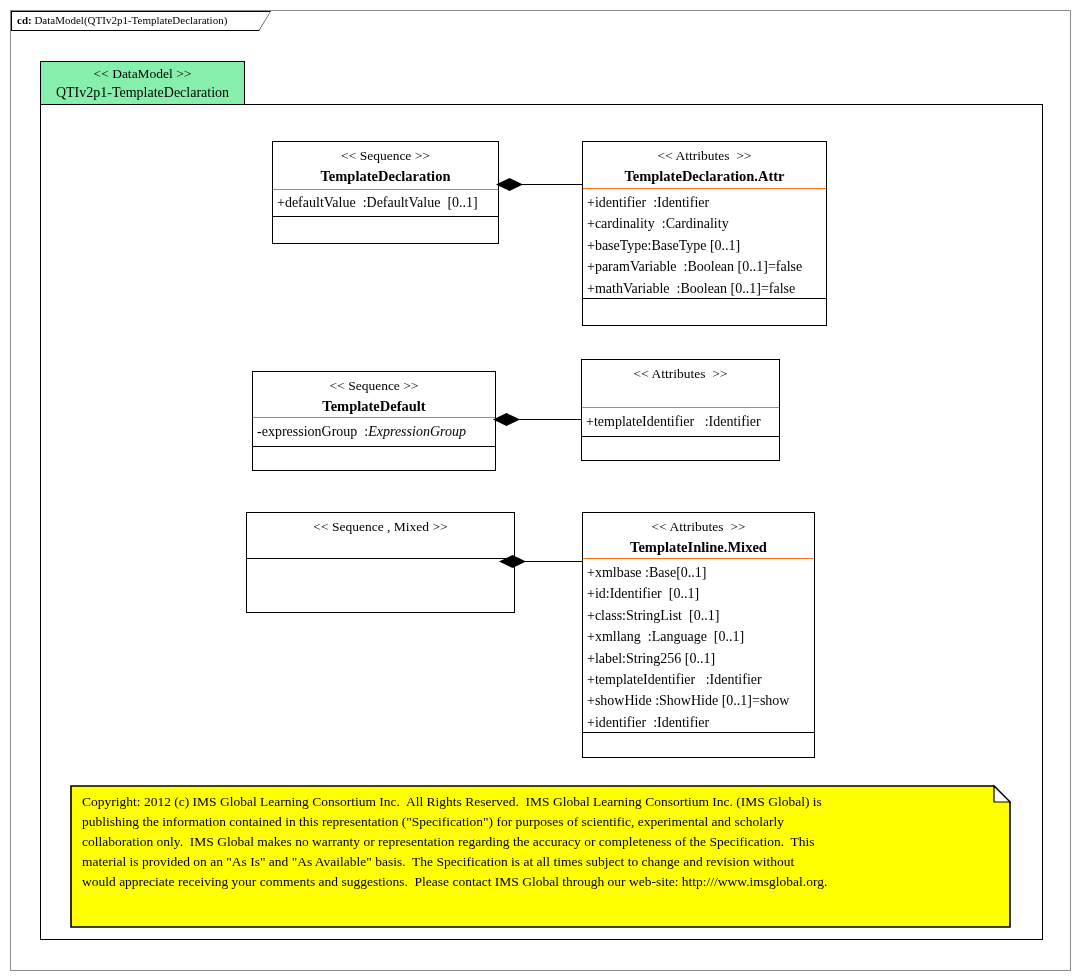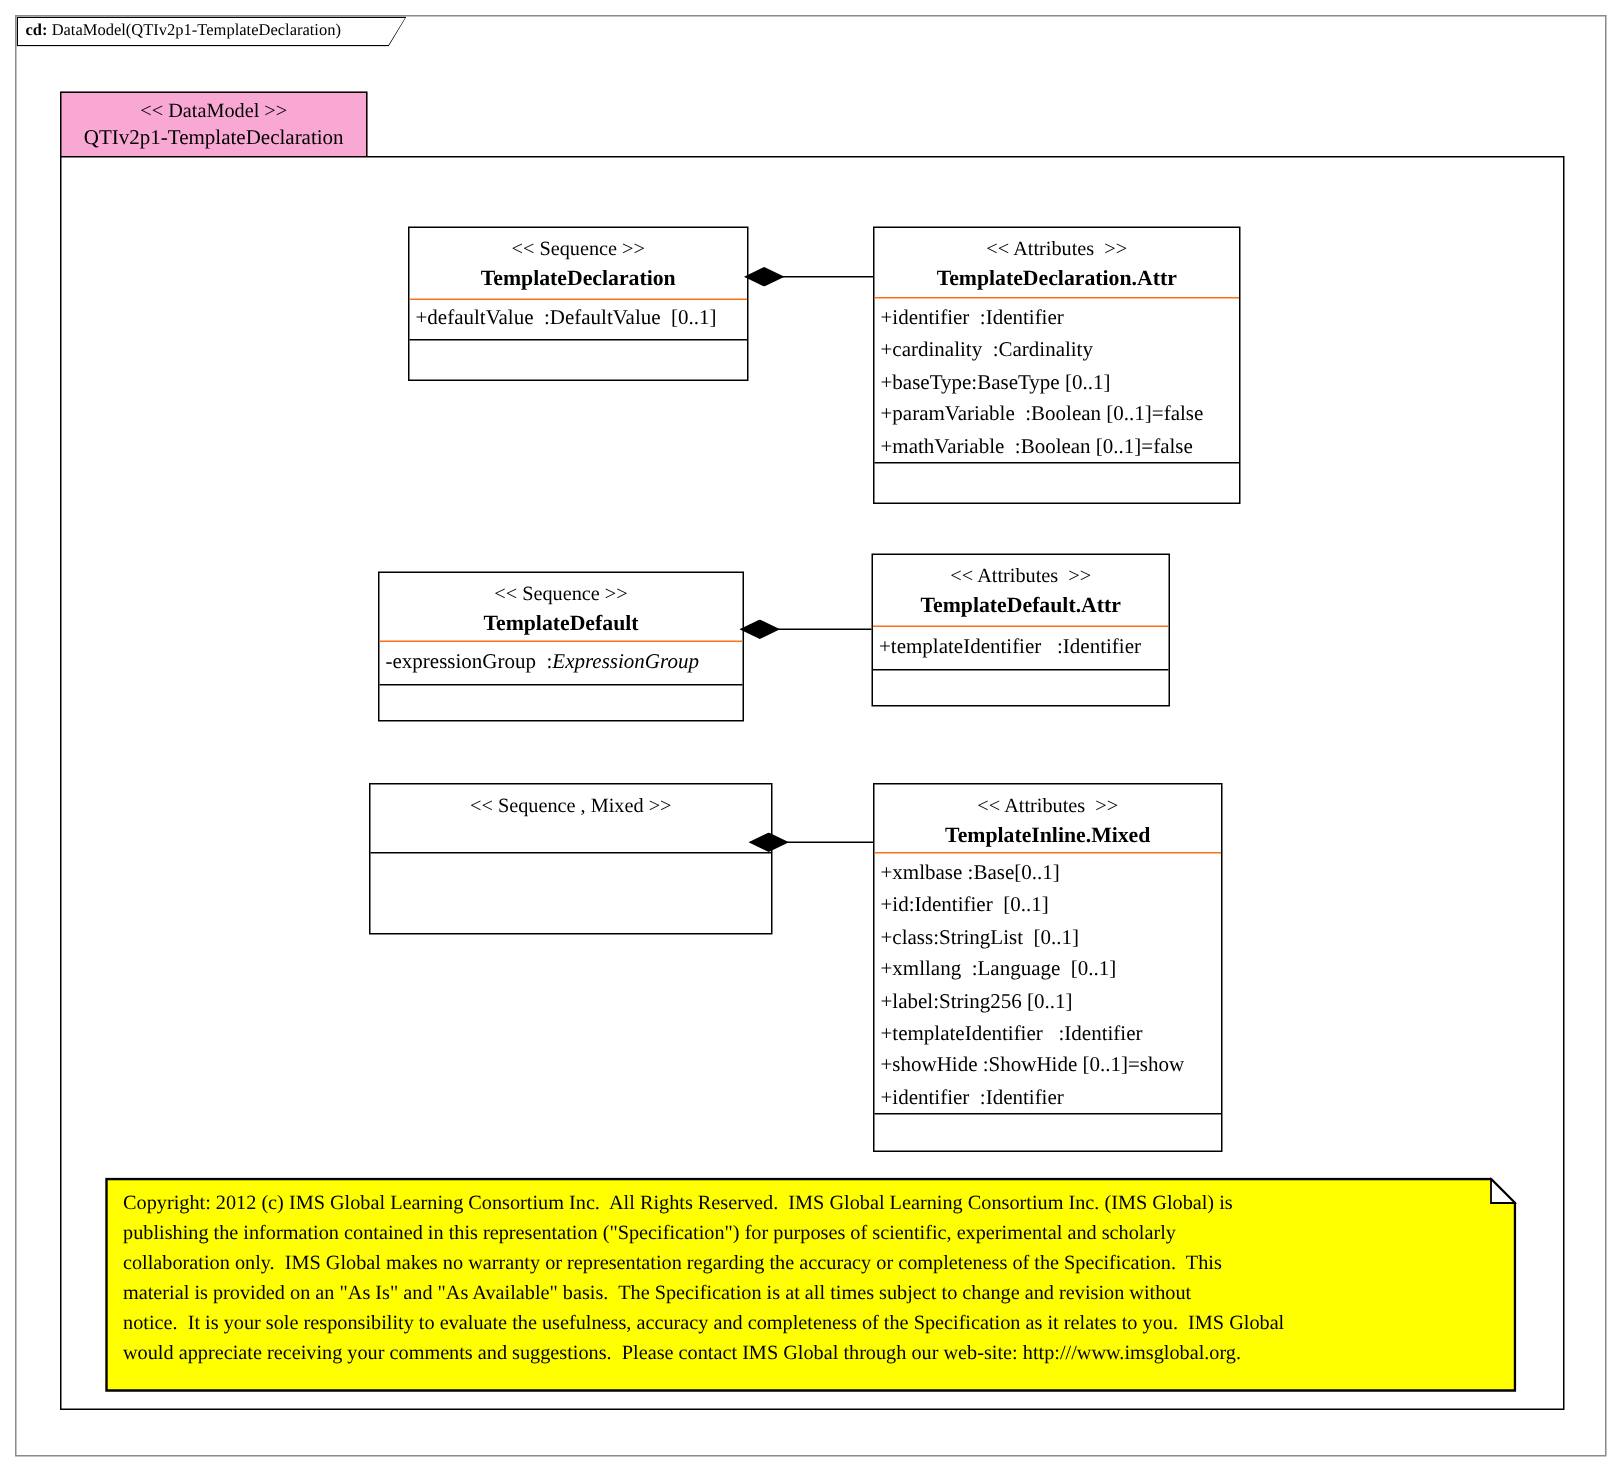--- a/index.html
+++ b/index.html
@@ -14,28 +14,28 @@
   .frame-tab .shape{position:absolute;inset:0;background:#000;
       clip-path:polygon(0 0,100% 0,calc(100% - 12px) 100%,0 100%);}
   .frame-tab .shape-inner{position:absolute;left:1px;top:1px;right:1px;bottom:1px;background:#fff;
       clip-path:polygon(0 0,100% 0,calc(100% - 11px) 100%,0 100%);}
   .frame-tab .tab-text{position:absolute;left:6px;top:0;height:20px;line-height:19px;
       font-family:Liberation Serif, serif;font-size:11px;white-space:pre;}
   .frame-tab .kw{font-weight:bold;}
 
   
   .pkg-header{position:absolute;left:40px;top:61px;width:203px;height:42px;
-      border:1px solid #000;background:#f9a8d4;text-align:center;}
+      border:1px solid #000;background:#86efac;text-align:center;}
   .pkg-header .stereo{font-size:13.5px;line-height:20px;margin-top:2px;white-space:pre;}
   .pkg-header .pkg-name{font-size:14px;line-height:18px;white-space:pre;}
   .pkg-body{position:absolute;left:40px;top:104px;width:1001px;height:834px;
       border:1px solid #000;background:#fff;}
 
   
-  .class-box{position:absolute;border:1px solid #000;background:#fff;display:flex;flex-direction:column;margin-top:10px;}
+  .class-box{position:absolute;border:1px solid #000;background:#fff;display:flex;flex-direction:column;}
   .box-header{text-align:center;}
   .box-header .stereo{font-size:13.5px;line-height:19px;margin-top:4px;white-space:pre;}
   .box-header .cls-name{font-size:14.5px;font-weight:bold;line-height:22px;white-space:pre;}
   .box-attrs{border-top:1px solid #f97316;padding:3px 0 0 4px;font-size:14px;flex:0 0 auto;}
   .attr-line{line-height:21.4px;white-space:pre;}
   .attr-line .it{font-style:italic;}
   .box-empty{border-top:1px solid #000;flex:1 1 auto;}
   .attrs-single{display:flex;align-items:center;padding-top:0;}
 
   #box-declaration{left:272px;top:141px;width:225px;height:101px;}
@@ -125,21 +125,20 @@
     </div>
     <div class="box-attrs attrs-single">
         <div class="attr-line"><span>-expressionGroup  :</span><span class="it">ExpressionGroup</span></div>
       </div>
     <div class="box-empty"></div>
   </div>
 
   <div class="class-box" id="box-default-attr">
     <div class="box-header">
       <div class="stereo">&lt;&lt; Attributes  &gt;&gt;</div>
-      <div class="cls-name">TemplateDefault.Attr</div>
     </div>
     <div class="box-attrs attrs-single">
         <div class="attr-line">+templateIdentifier   :Identifier</div>
       </div>
     <div class="box-empty"></div>
   </div>
 
   <div class="class-box" id="box-inline">
     <div class="box-header">
       <div class="stereo">&lt;&lt; Sequence , Mixed &gt;&gt;</div>
@@ -183,18 +182,17 @@
   <div class="note">
     <svg width="941" height="143">
       <polygon points="1,1 924,1 940,17 940,142 1,142" fill="#FFFF00" stroke="#000" stroke-width="1.6"></polygon>
       <polygon points="924,1 924,17 940,17" fill="#ffffff" stroke="#000" stroke-width="1.2"></polygon>
     </svg>
     <div class="note-text">
         <div class="note-line">Copyright: 2012 (c) IMS Global Learning Consortium Inc.  All Rights Reserved.  IMS Global Learning Consortium Inc. (IMS Global) is</div>
         <div class="note-line">publishing the information contained in this representation ("Specification") for purposes of scientific, experimental and scholarly</div>
         <div class="note-line">collaboration only.  IMS Global makes no warranty or representation regarding the accuracy or completeness of the Specification.  This</div>
         <div class="note-line">material is provided on an "As Is" and "As Available" basis.  The Specification is at all times subject to change and revision without</div>
-        <div class="note-line">notice.  It is your sole responsibility to evaluate the usefulness, accuracy and completeness of the Specification as it relates to you.  IMS Global</div>
         <div class="note-line">would appreciate receiving your comments and suggestions.  Please contact IMS Global through our web-site: http:///www.imsglobal.org.</div>
       </div>
   </div>
 
 </div>
 
 </body></html>

